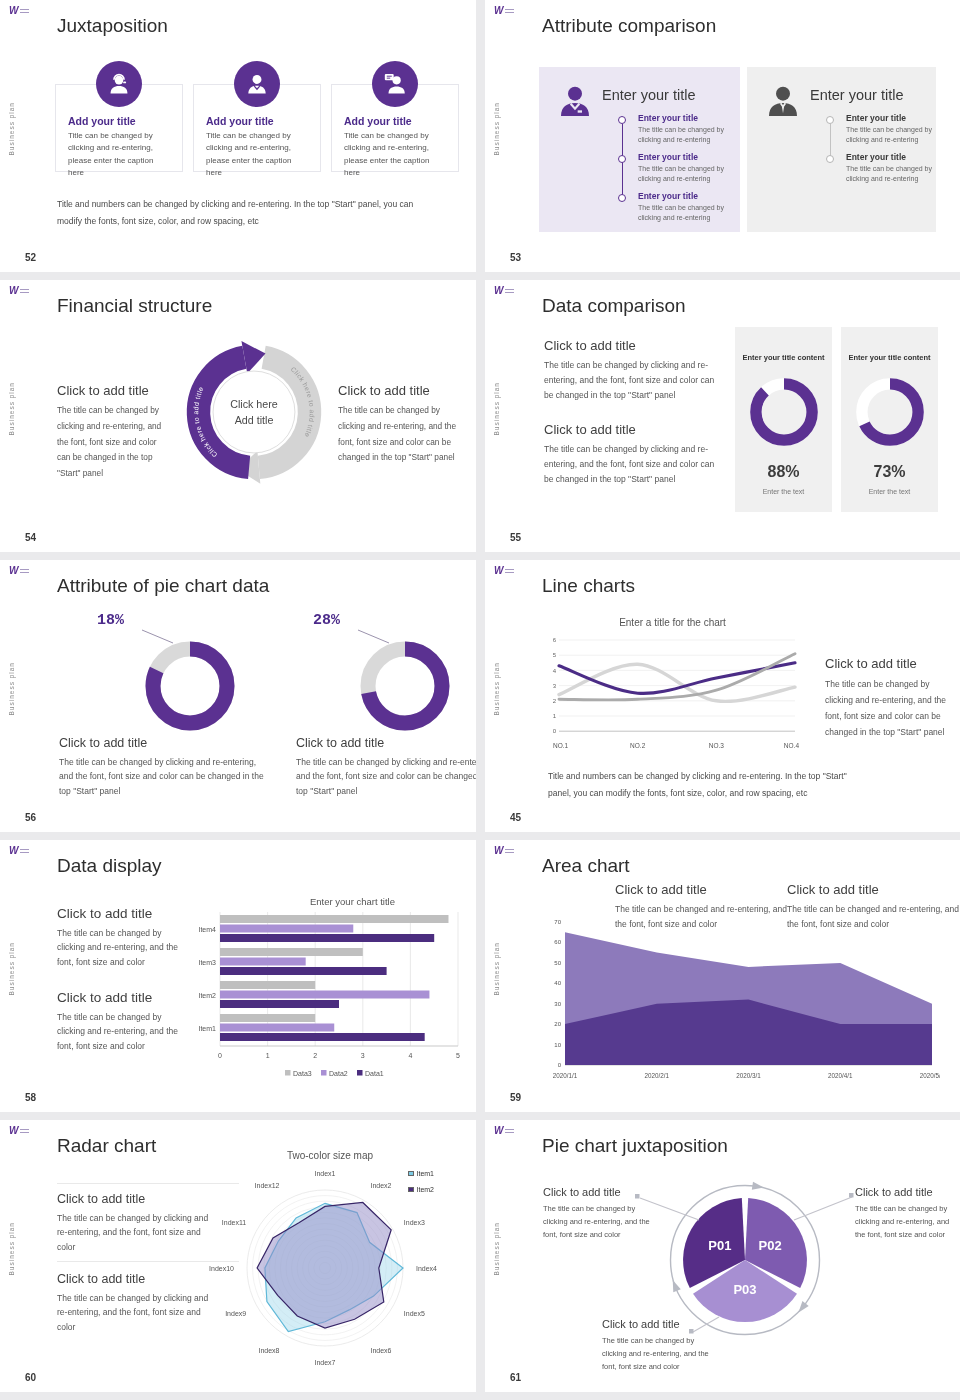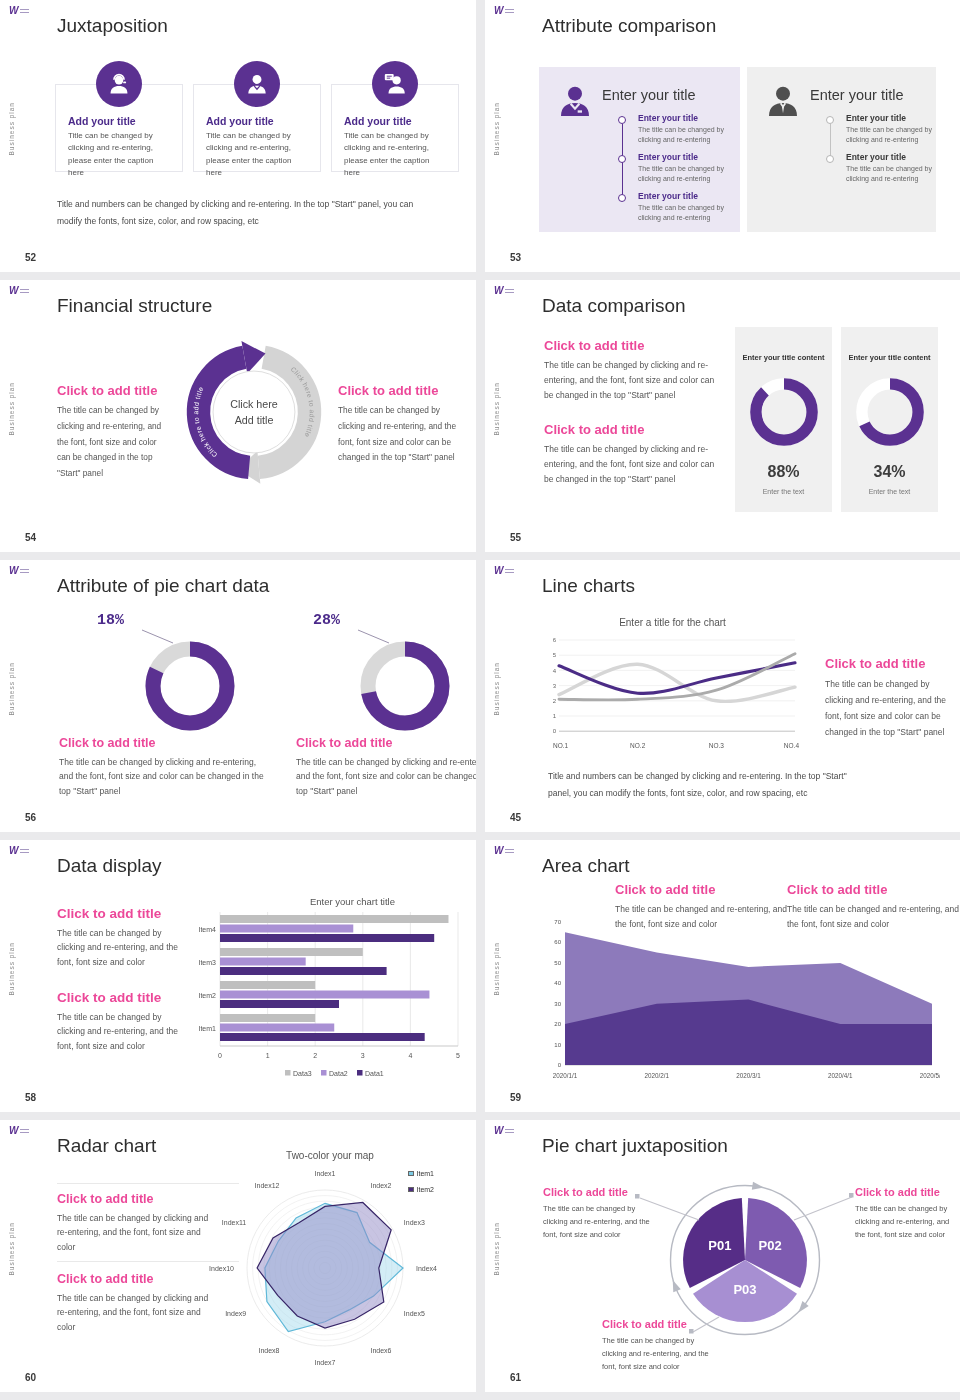--- a/index.html
+++ b/index.html
@@ -7,21 +7,21 @@
   .grid{display:grid;grid-template-columns:476px 475px;grid-auto-rows:272px;column-gap:9px;row-gap:8px;width:960px;}
   .slide{position:relative;background:#fff;overflow:hidden;}
   .abs{position:absolute;}
   .slide-title{position:absolute;left:57px;top:15px;margin:0;font-size:19px;font-weight:400;color:#2e2e2e;}
   .logo{position:absolute;left:9px;top:6px;display:flex;align-items:center;gap:2px;}
   .logo .w{font-size:10px;font-weight:bold;font-style:italic;color:#5b3191;line-height:1;}
   .logo .ln{display:flex;flex-direction:column;gap:1.5px;}
   .logo .ln i{display:block;width:9px;height:1.5px;background:#a79ac2;}
   .vlabel{position:absolute;left:8px;top:102px;font-size:6.5px;color:#8a8a8a;writing-mode:vertical-rl;transform:rotate(180deg);letter-spacing:1px;}
   .pagenum{position:absolute;left:25px;bottom:9px;font-size:10px;font-weight:bold;color:#3a3a3a;}
-  .tb-t{font-weight:bold;color:#ec4899;margin:0 0 5px 0;}
+  .tb-t{font-weight:normal;color:#404040;margin:0 0 5px 0;}
   .tb-c{color:#555;margin:0;}
   svg text{font-family:"Liberation Sans",sans-serif;}
   
   .card{position:absolute;top:84px;width:128px;height:88px;background:#fff;border:1px solid #e6e6ec;box-sizing:border-box;}
   .card .ic{position:absolute;top:-24px;left:50%;transform:translateX(-50%);width:46px;height:46px;border-radius:50%;background:#5b3191;display:flex;align-items:center;justify-content:center;}
   .card .ct{margin:30px 12px 3px;font-size:10.5px;font-weight:bold;color:#4b2a8a;}
   .card .cc{margin:0 12px;font-size:8px;color:#555;line-height:1.55;}
   .f52{left:57px;top:196px;width:378px;font-size:8.5px;color:#4a4a4a;line-height:1.95;margin:0;}
   
   .panel{position:absolute;top:67px;height:165px;}
@@ -229,21 +229,21 @@
         </svg>
       <div class="v">88%</div>
       <div class="f">Enter the text</div>
     </div>
     <div class="c55" style="left:356px;">
       <div class="h">Enter your title content</div>
       <svg id="d55b" class="dn" viewBox="0 0 76 76">
           <circle cx="38" cy="38" r="28.12" fill="none" stroke="#ffffff" stroke-width="11.4"></circle>
           <circle cx="38" cy="38" r="28.12" fill="none" stroke="#5b3191" stroke-width="11.4" stroke-dasharray="120.1445561697652 176.68317083788997" transform="rotate(-90 38 38)"></circle>
         </svg>
-      <div class="v">34%</div>
+      <div class="v">73%</div>
       <div class="f">Enter the text</div>
     </div>
     <div class="pagenum">55</div>
   </section>
 
   <section class="slide">
     <div class="logo">
         <span class="w">W</span>
         <span class="ln">
           <i></i>
@@ -430,21 +430,21 @@
     <div class="hr60" style="top:63px;"></div>
     <div class="abs" style="left:57px;top:72px;width:152px;">
       <p class="tb-t" style="font-size:12.5px;">Click to add title</p>
       <p class="tb-c" style="font-size:8.5px;line-height:1.7;">The title can be changed by clicking and re-entering, and the font, font size and color</p>
     </div>
     <div class="hr60" style="top:141px;"></div>
     <div class="abs" style="left:57px;top:152px;width:152px;">
       <p class="tb-t" style="font-size:12.5px;">Click to add title</p>
       <p class="tb-c" style="font-size:8.5px;line-height:1.7;">The title can be changed by clicking and re-entering, and the font, font size and color</p>
     </div>
-    <div class="abs" style="left:230px;top:30px;width:200px;text-align:center;font-size:10px;color:#555;">Two-color your map</div>
+    <div class="abs" style="left:230px;top:30px;width:200px;text-align:center;font-size:10px;color:#555;">Two-color size map</div>
     <div class="lgrow" style="left:408px;top:50px;">
         <span class="sq" style="background:#7ccbe4;"></span>
         <span>Item1</span>
       </div>
     <div class="lgrow" style="left:408px;top:66px;">
         <span class="sq" style="background:#4b2d7f;"></span>
         <span>Item2</span>
       </div>
     <svg id="rc60" class="abs" style="left:205px;top:46px;" width="245" height="220" viewBox="0 0 245 220">
         <circle cx="120" cy="102" r="5.571428571428571" fill="none" stroke="#ededed" stroke-width="0.7"></circle>

